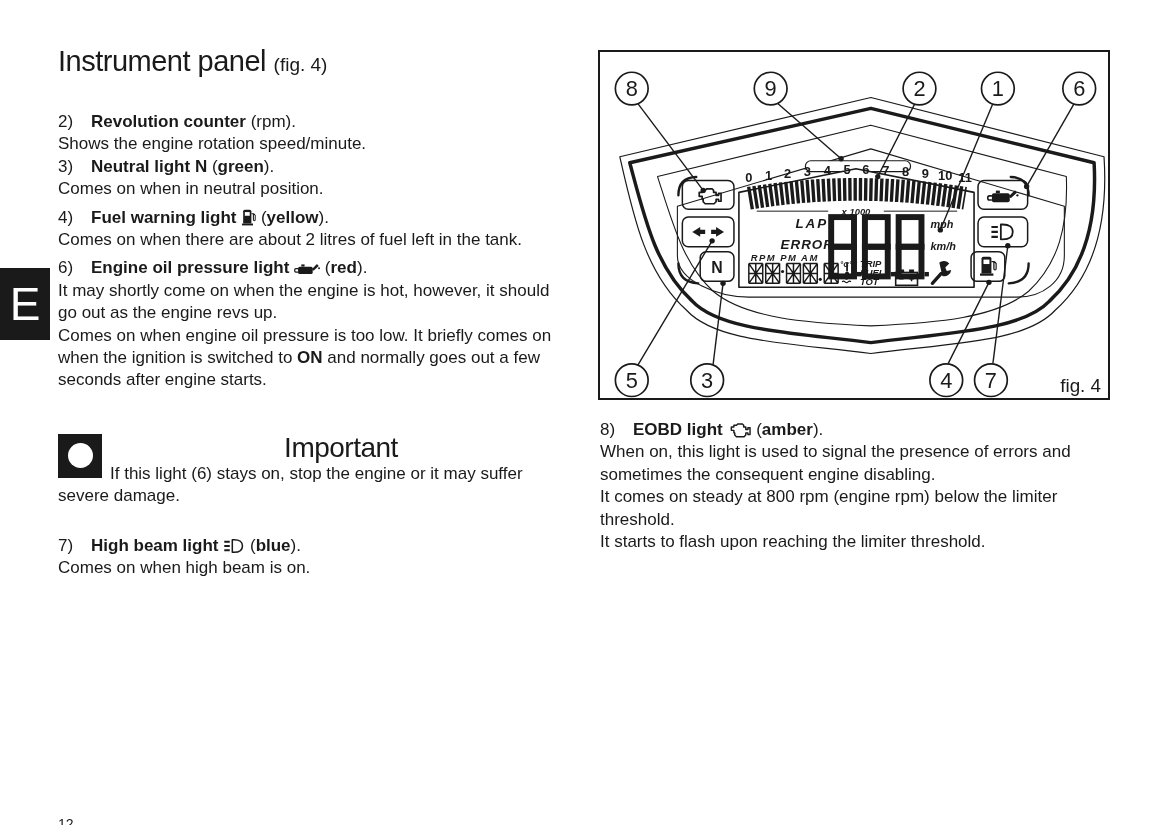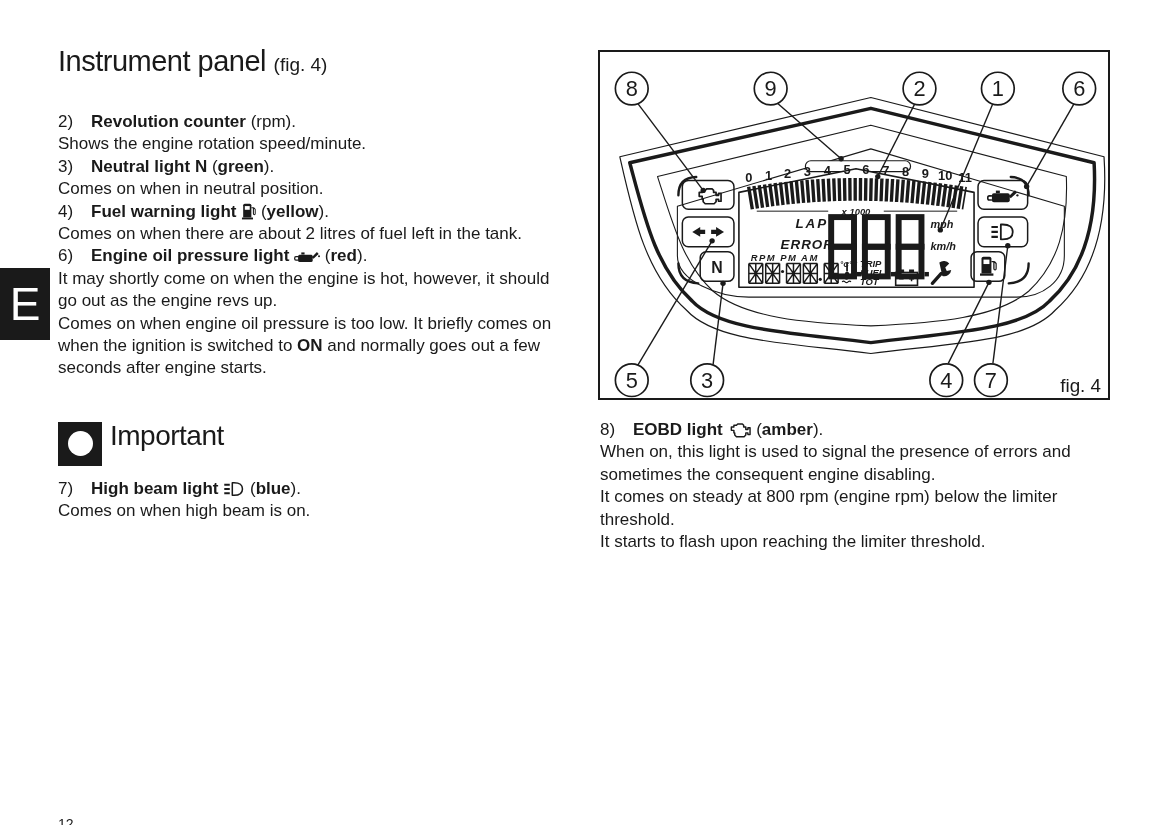--- a/index.html
+++ b/index.html
@@ -5,29 +5,29 @@
   html,body{margin:0;padding:0;background:#fff;}
   .page{position:relative;width:1169px;height:825px;background:#fff;overflow:hidden;
         font-family:"Liberation Sans","DejaVu Sans",sans-serif;color:#1a1a1a;}
   .col-left{position:absolute;left:58px;top:44px;width:514px;}
   .col-right{position:absolute;left:600px;top:419px;width:516px;}
   h1.title{font-size:29px;font-weight:400;letter-spacing:-0.5px;margin:0 0 29px 0;line-height:34px;}
   h1.title .fig-ref{font-size:19px;letter-spacing:0;}
   .item-head,.body{margin:0;font-size:17px;line-height:22.4px;}
   .item-head{padding-left:33px;}
   .item-head .num{display:inline-block;width:33px;margin-left:-33px;}
-  .g4,.g5,.g6{}
+  .g4,.g5,.g6{margin-top:6px;}
   .g7{margin-top:27px;}
   .arrows{font-size:19px;line-height:1;}
   .ticon{vertical-align:-3px;}
   .important{margin-top:40px;}
   .important .imp-icon{float:left;width:44px;height:44px;background:#1a1a1a;margin:2px 8px 2px 0;
                        display:flex;align-items:center;justify-content:center;}
   .important .imp-dot{width:25px;height:25px;background:#fff;border-radius:50%;}
-  .important h2{font-size:28px;font-weight:400;letter-spacing:-0.5px;margin:0;line-height:31px;}
+  .important h2{font-size:28px;font-weight:400;letter-spacing:-0.5px;margin:0;line-height:31px;text-align:center;}
   .e-tab{position:absolute;left:0;top:268px;width:50px;height:72px;background:#1a1a1a;color:#fff;
          display:flex;align-items:center;justify-content:center;font-size:46px;line-height:1;}
   .page-num{position:absolute;left:58px;top:816px;font-size:14px;}
   .fig-box{position:absolute;left:598px;top:50px;width:512px;height:350px;border:2px solid #1a1a1a;
            box-sizing:border-box;background:#fff;}
   .fig-box svg{display:block;width:100%;height:100%;}
   b{font-weight:700;}
   .hidden-defs{position:absolute;width:0;height:0;overflow:hidden;}
 </style>
 </head>
@@ -96,20 +96,21 @@
           </svg><span> (</span><b>red</b><span>).</span></p>
       <p class="body">It may shortly come on when the engine is hot, however, it should go out as the engine revs up.</p>
       <p class="body"><span>Comes on when engine oil pressure is too low. It briefly comes on when the ignition is switched to </span><b>ON</b><span> and normally goes out a few seconds after engine starts.</span></p>
     </div>
 
     <div class="important">
       <div class="imp-icon">
           <span class="imp-dot"></span>
         </div>
       <h2>Important</h2>
+      <p class="body">If this light (6) stays on, stop the engine or it may suffer severe damage.</p>
     </div>
 
     <div class="group g7">
       <p class="item-head"><span class="num">7)</span><b>High beam light</b>
         <svg class="ticon" width="22" height="16" viewBox="0 0 26 18">
             <use href="#sym-beam"></use>
           </svg><span> (</span><b>blue</b><span>).</span></p>
       <p class="body">Comes on when high beam is on.</p>
     </div>
   </div>

